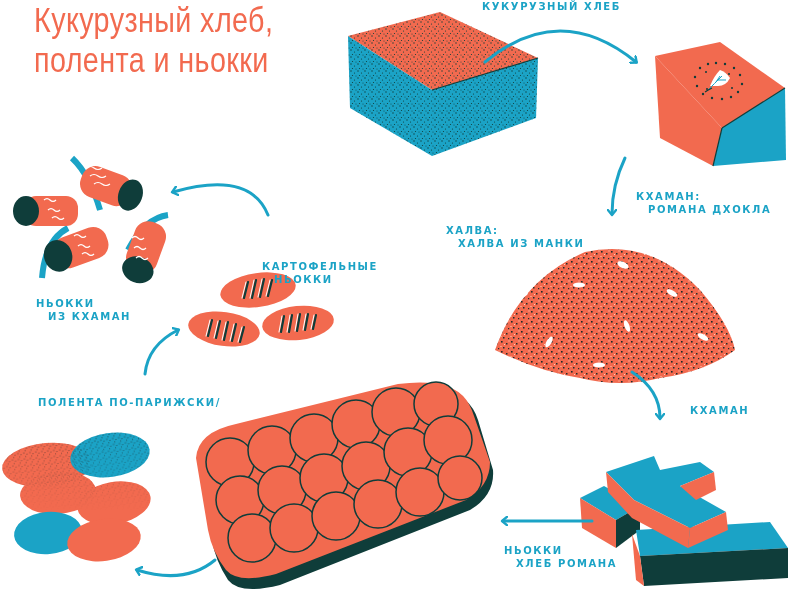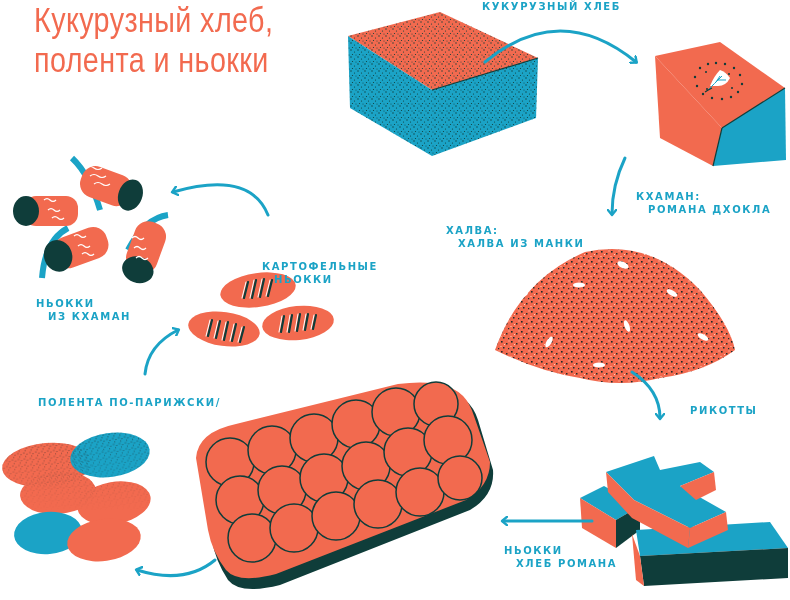--- a/index.html
+++ b/index.html
@@ -224,21 +224,21 @@
   <span>КХАМАН:</span>
   <span class="l2">РОМАНА ДХОКЛА</span>
 </div>
 
 <div class="label" style="left:446px; top:224px;">
   <span>ХАЛВА:</span>
   <span class="l2">ХАЛВА ИЗ МАНКИ</span>
 </div>
 
 <div class="label" style="left:690px; top:404px;">
-  <span>РИКОТТЫ</span>
+  <span>КХАМАН</span>
 </div>
 
 <div class="label" style="left:504px; top:544px;">
   <span>НЬОККИ</span>
   <span class="l2">ХЛЕБ РОМАНА</span>
 </div>
 
 <div class="label" style="left:38px; top:396px;">
   <span>ПОЛЕНТА ПО-ПАРИЖСКИ/</span>
 </div>

